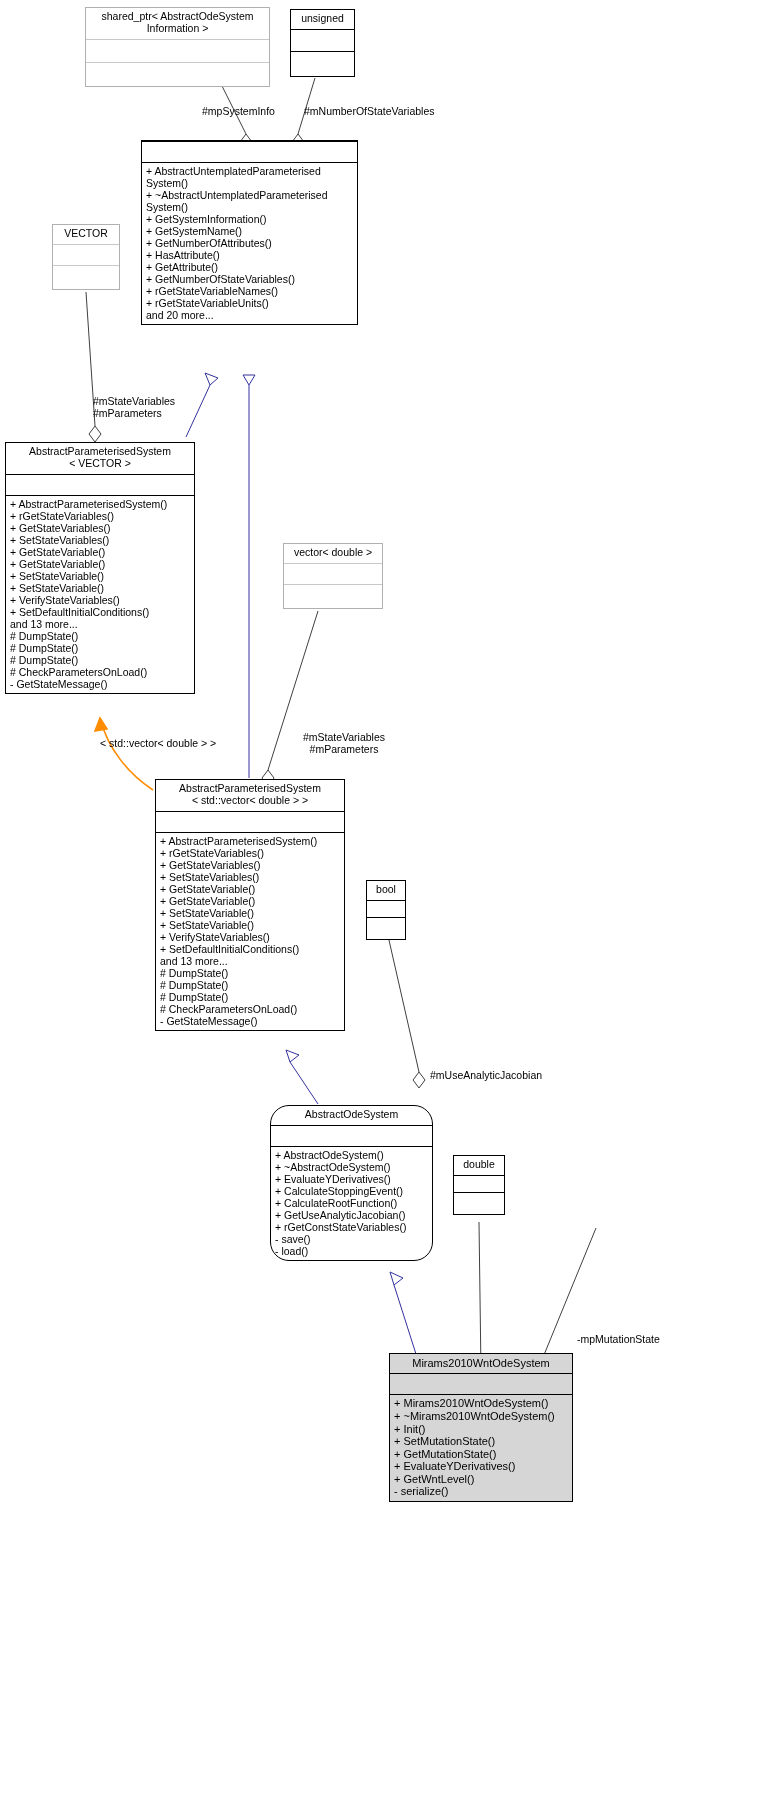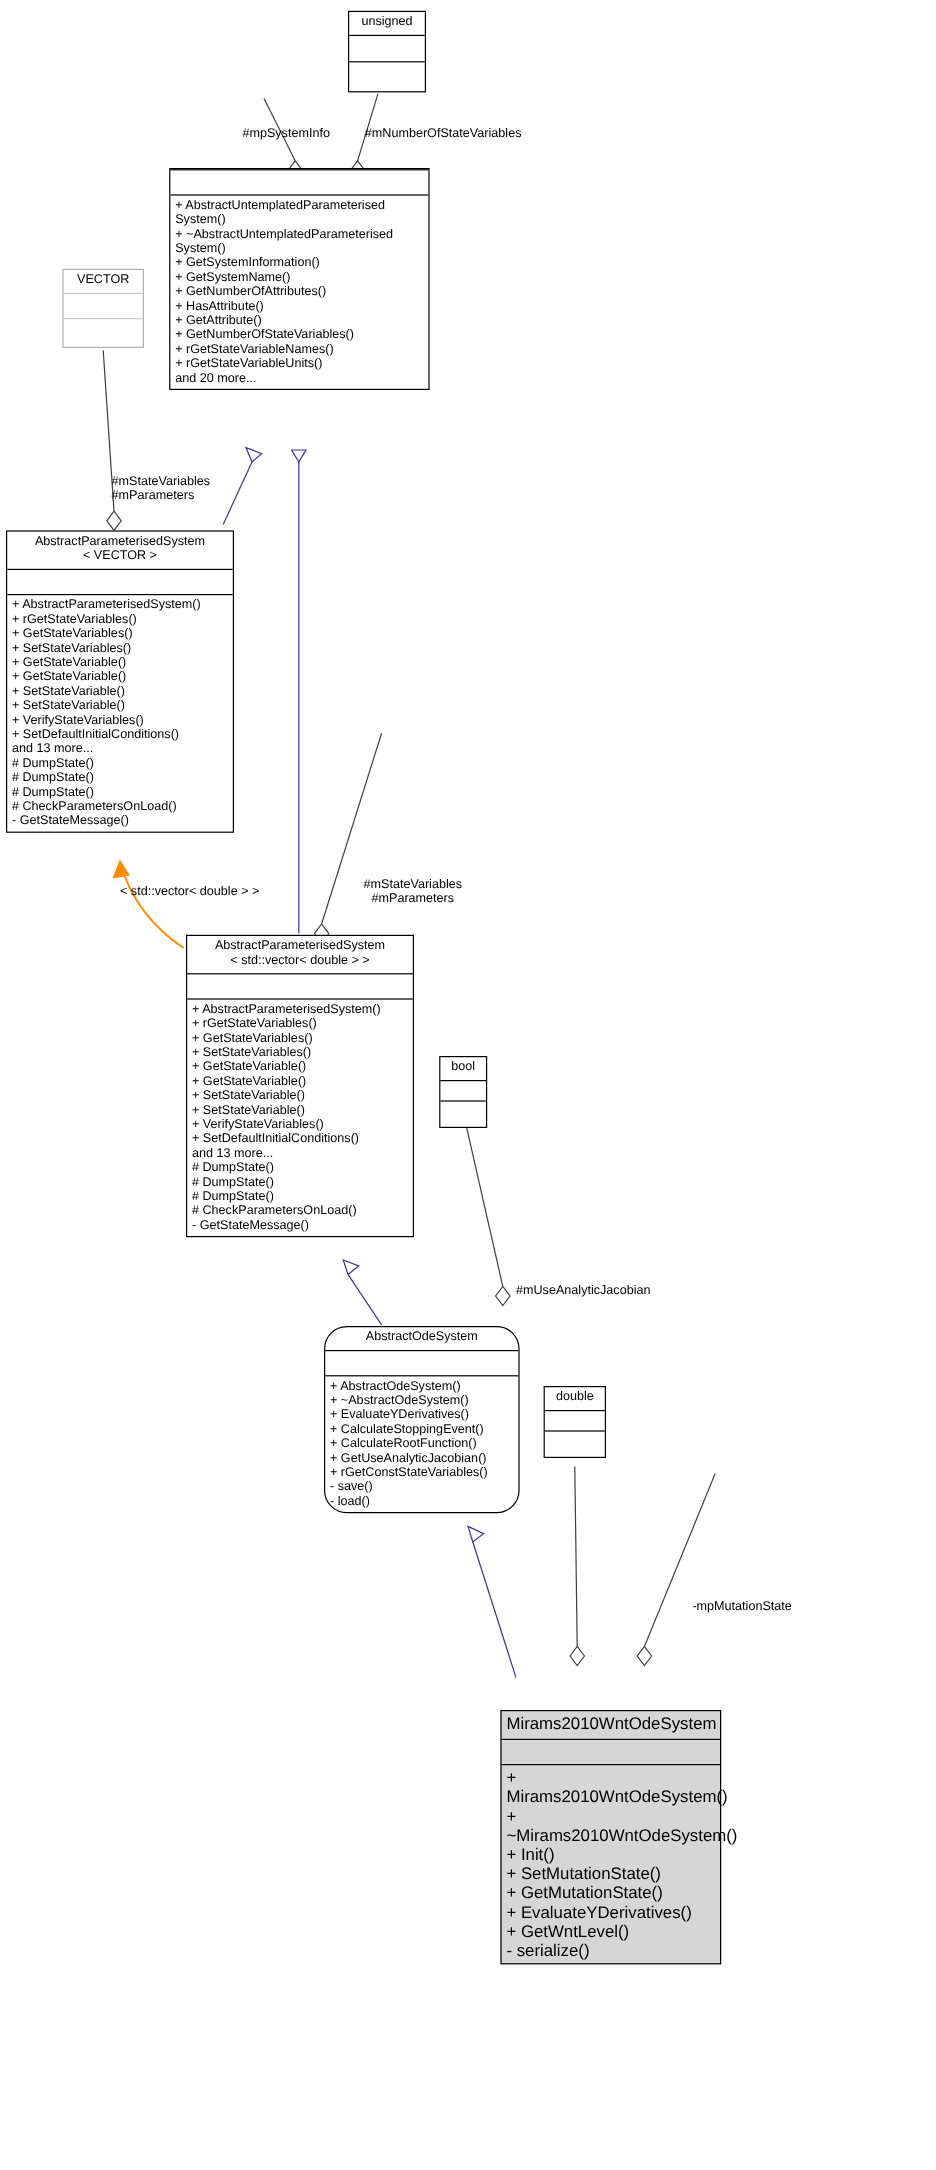--- a/index.html
+++ b/index.html
@@ -98,20 +98,28 @@
       <path d="M 479,1222 L 481,1372" stroke="#404040" stroke-width="1" fill="none"></path>
       <path d="M 481,1372 L 487,1380 L 481,1388 L 475,1380 Z" stroke="#404040" stroke-width="1" fill="#ffffff"></path>
     </g>
 
     <g>
       <path d="M 596,1228 L 537,1372" stroke="#404040" stroke-width="1" fill="none"></path>
       <path d="M 537,1372 L 543,1380 L 537,1388 L 531,1380 Z" stroke="#404040" stroke-width="1" fill="#ffffff"></path>
     </g>
   </svg>
 
+  <div class="node ext" style="left:85px;top:7px;width:185px;font-size:10.5px;">
+    <div class="title">shared_ptr&lt; AbstractOdeSystem
+Information &gt;</div>
+    <div class="sep"></div>
+    <div class="attrs" style="height:22px"></div>
+    <div class="sep"></div>
+    <div class="ops" style="height:18px"></div>
+  </div>
 
   <div class="node cls" style="left:290px;top:9px;width:65px;font-size:10.5px;">
     <div class="title">unsigned</div>
     <div class="sep"></div>
     <div class="attrs" style="height:21px"></div>
     <div class="sep"></div>
     <div class="ops" style="height:19px"></div>
   </div>
 
   <div class="edgelabel ta-l" style="left:202px;top:105px;font-size:10.5px;">#mpSystemInfo</div>
@@ -165,20 +173,27 @@
 + VerifyStateVariables()
 + SetDefaultInitialConditions()
 and 13 more...
 # DumpState()
 # DumpState()
 # DumpState()
 # CheckParametersOnLoad()
 - GetStateMessage()</div>
   </div>
 
+  <div class="node ext" style="left:283px;top:543px;width:100px;font-size:10.5px;">
+    <div class="title">vector&lt; double &gt;</div>
+    <div class="sep"></div>
+    <div class="attrs" style="height:20px"></div>
+    <div class="sep"></div>
+    <div class="ops" style="height:18px"></div>
+  </div>
 
   <div class="edgelabel ta-c" style="left:288px;top:731px;width:112px;font-size:10.5px;">#mStateVariables
 #mParameters</div>
 
   <div class="edgelabel ta-l" style="left:100px;top:737px;font-size:10.5px;">&lt; std::vector&lt; double &gt; &gt;</div>
 
   <div class="node cls" style="left:155px;top:779px;width:190px;font-size:10.5px;">
     <div class="title">AbstractParameterisedSystem
 &lt; std::vector&lt; double &gt; &gt;</div>
     <div class="sep"></div>
@@ -233,21 +248,21 @@
     <div class="sep"></div>
     <div class="attrs" style="height:16px"></div>
     <div class="sep"></div>
     <div class="ops" style="height:16px"></div>
   </div>
 
 
 
   <div class="edgelabel ta-l" style="left:577px;top:1333px;font-size:10.5px;">-mpMutationState</div>
 
-  <div class="node hilite" style="left:389px;top:1425px;width:184px;font-size:14px;margin-left:28px;">
+  <div class="node hilite" style="left:389px;top:1353px;width:184px;font-size:11px;">
     <div class="title">Mirams2010WntOdeSystem</div>
     <div class="sep"></div>
     <div class="attrs" style="height:20px"></div>
     <div class="sep"></div>
     <div class="ops">+ Mirams2010WntOdeSystem()
 + ~Mirams2010WntOdeSystem()
 + Init()
 + SetMutationState()
 + GetMutationState()
 + EvaluateYDerivatives()

